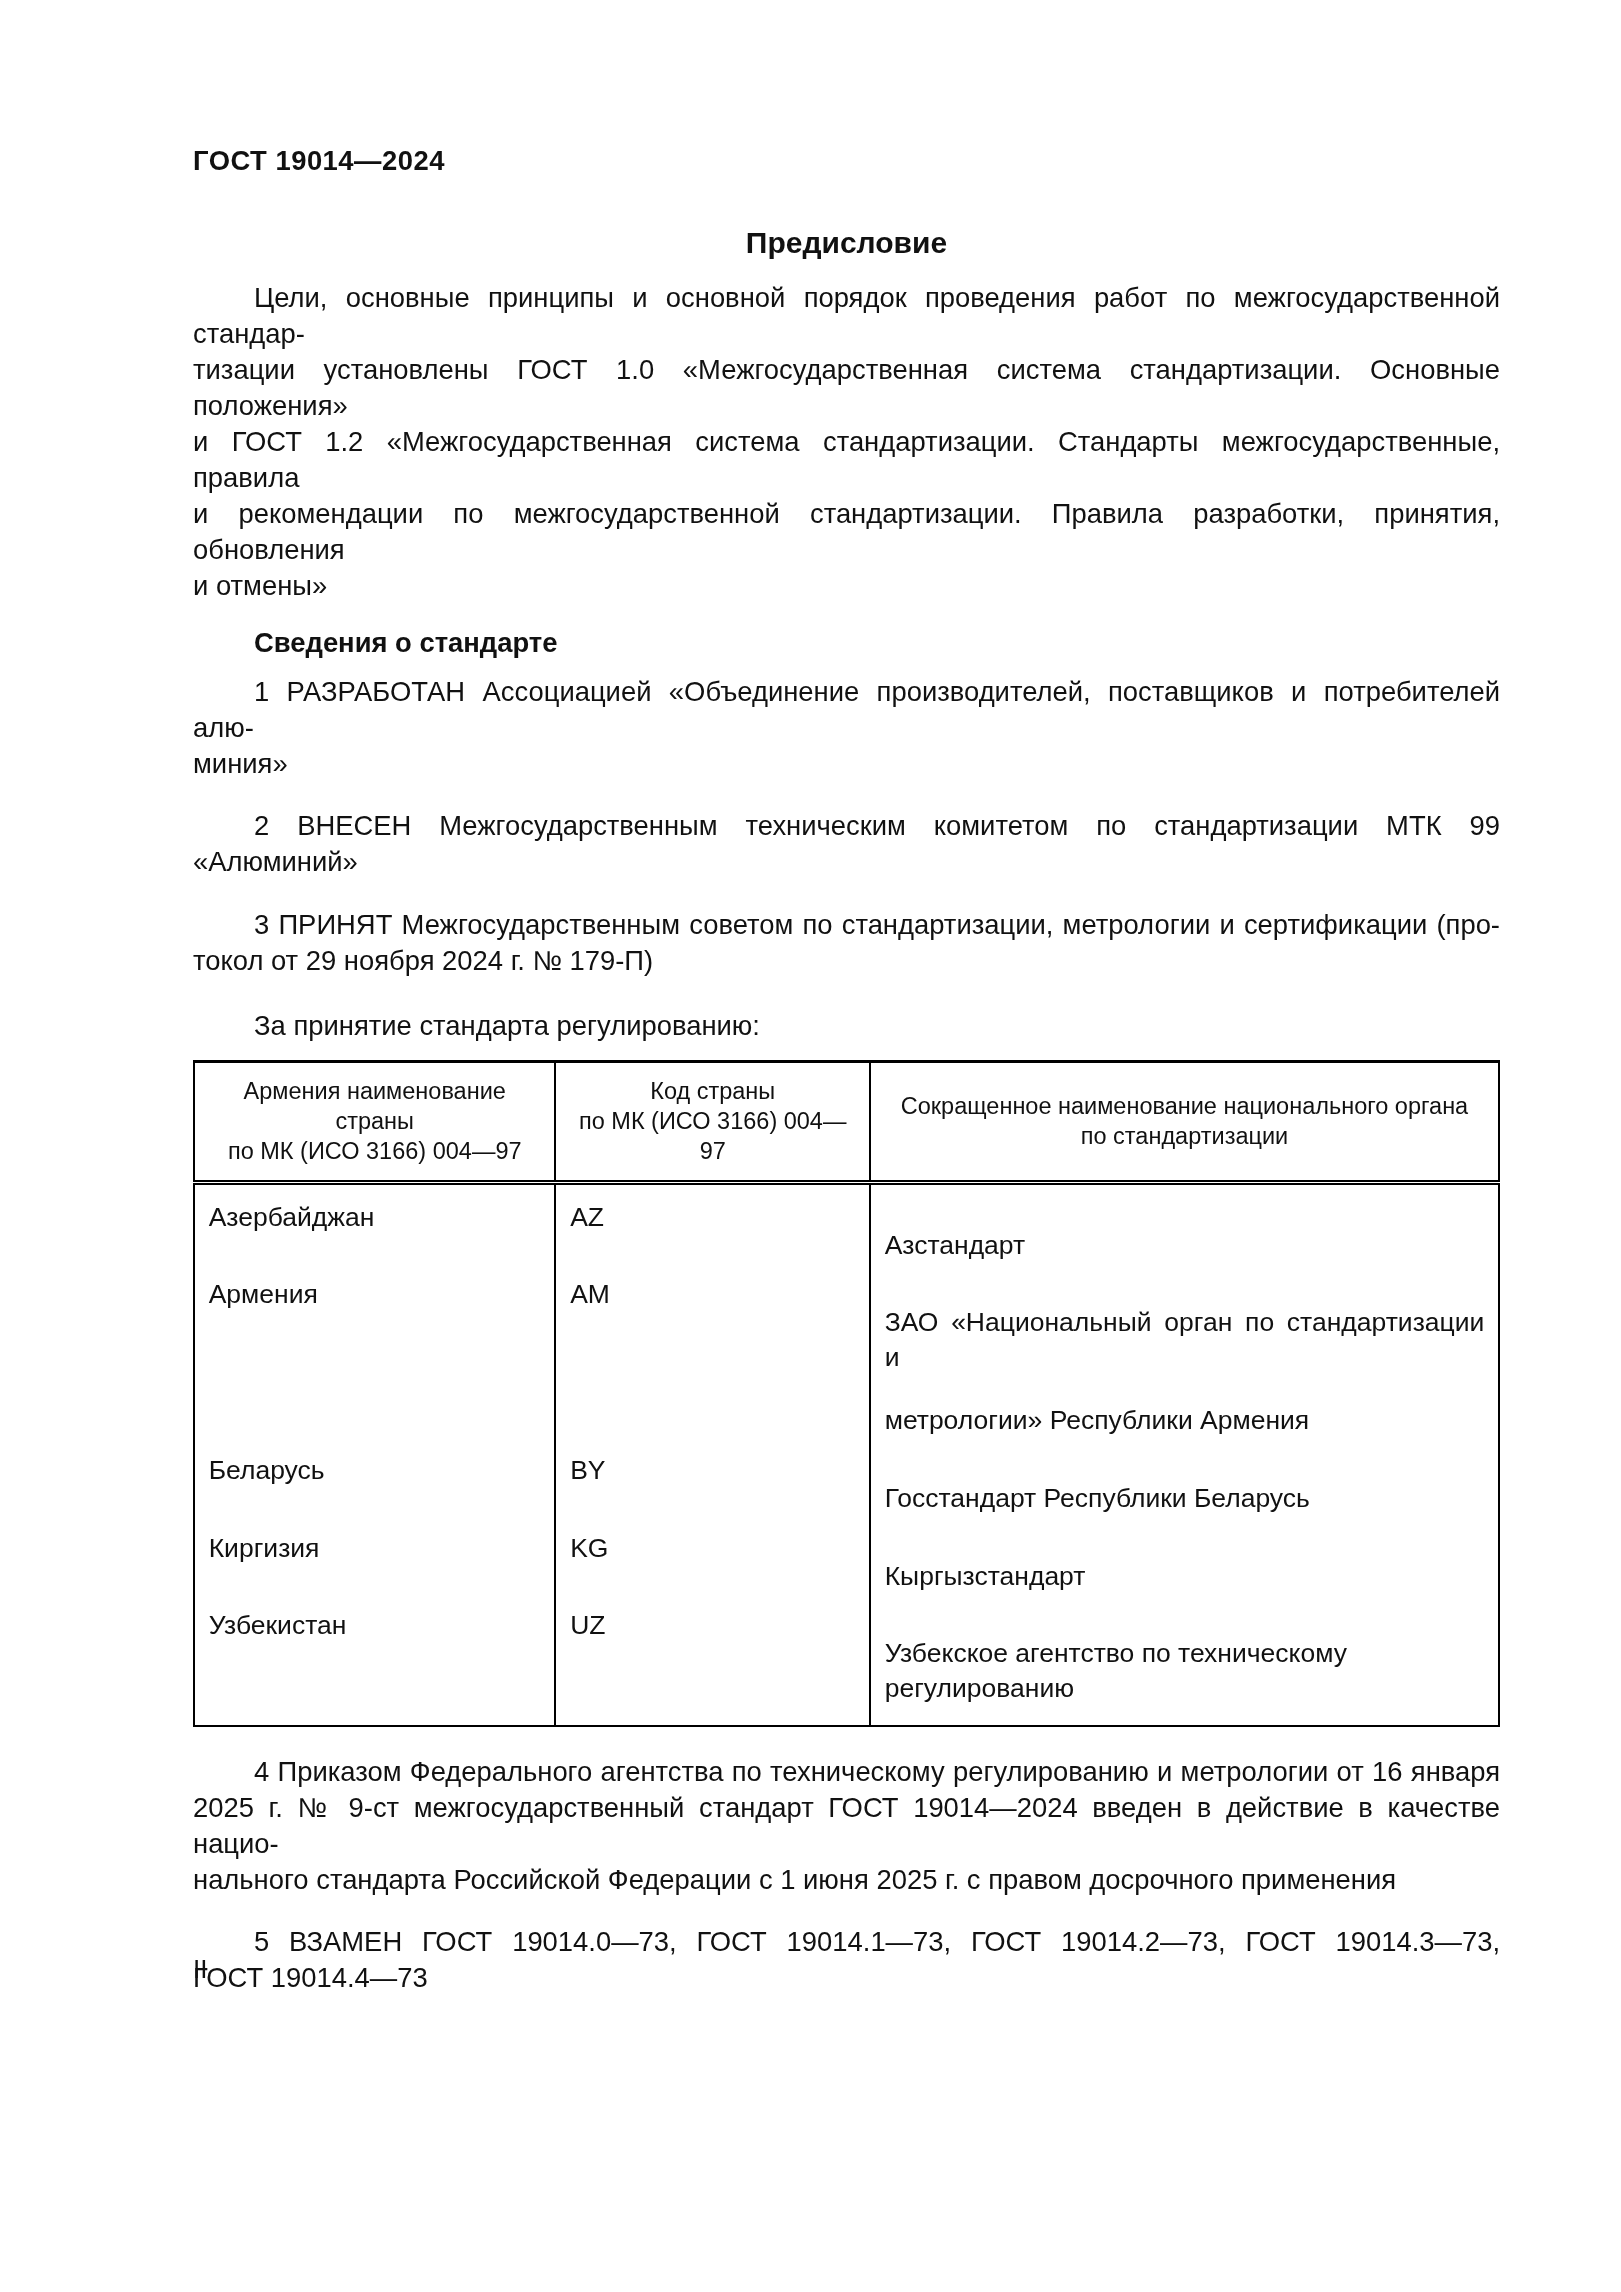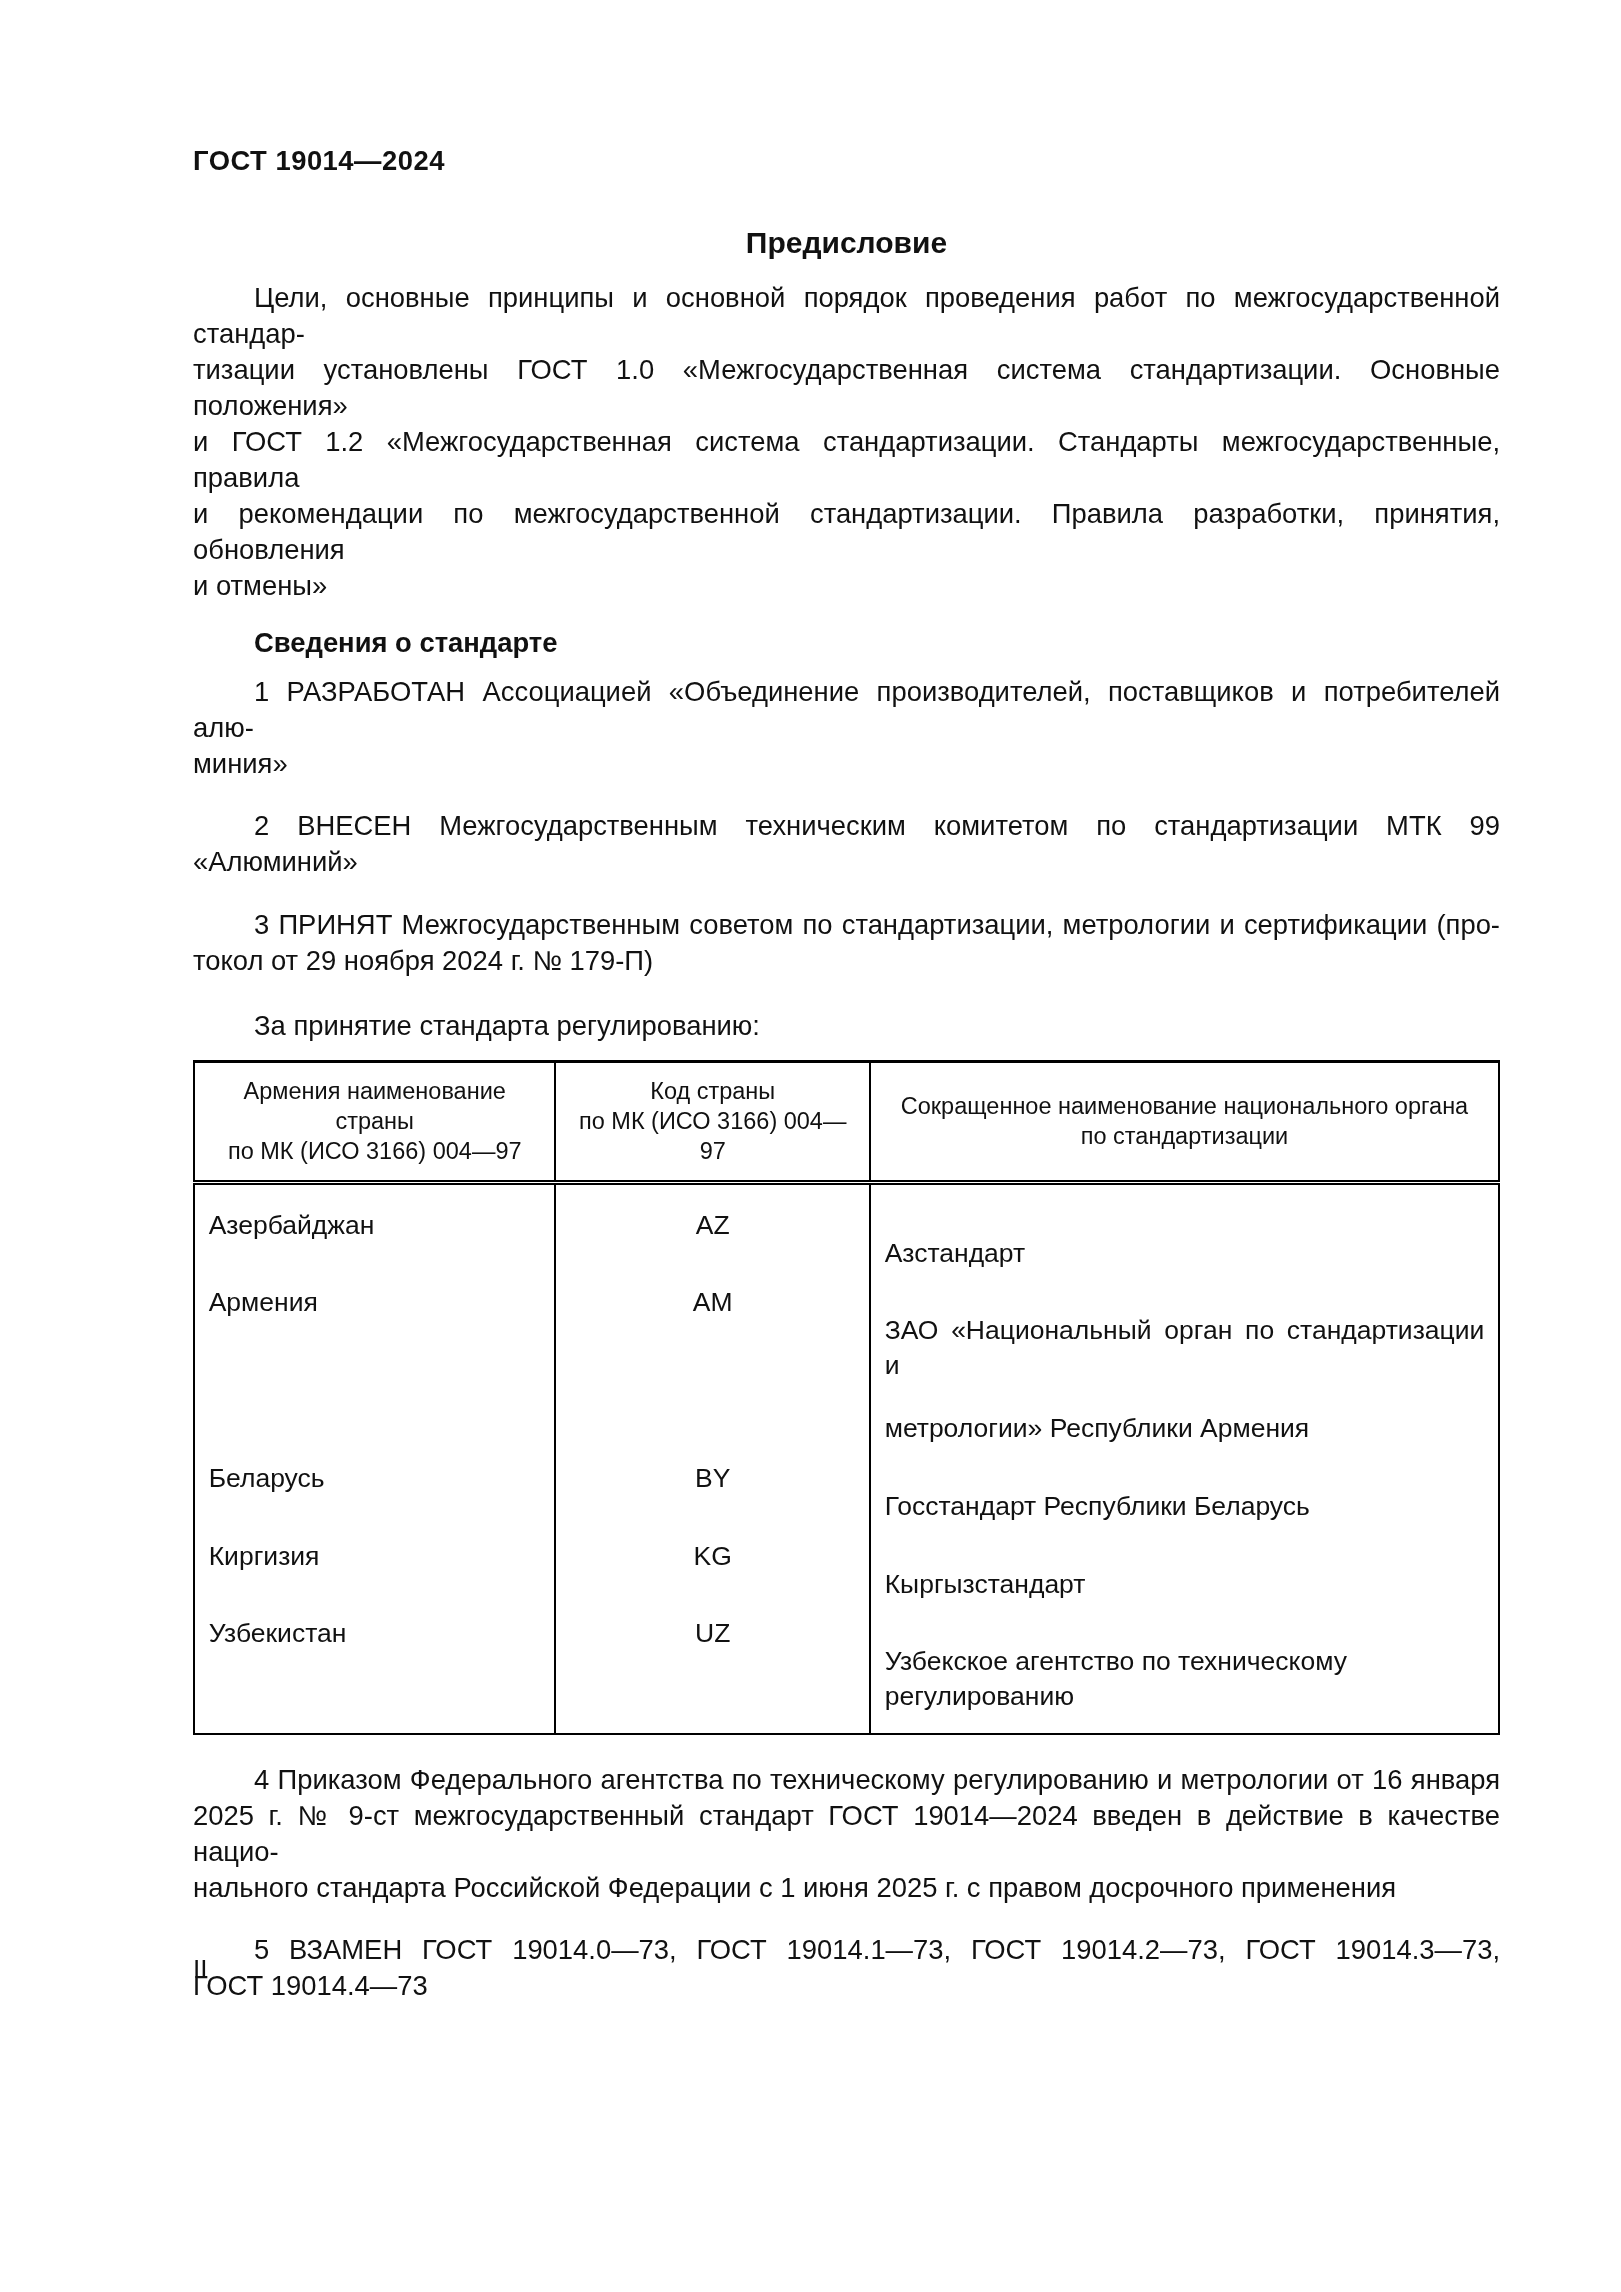--- a/index.html
+++ b/index.html
@@ -66,23 +66,23 @@
     border-bottom: 5.9px double #000;
   }
   table.vote-table td {
     font-size: 26.5px;
     line-height: 35px;
     vertical-align: top;
     padding: 7.8px 13.7px 6.9px 13.7px;
     border-left: 2px solid #000;
     border-right: 2px solid #000;
   }
-  table.vote-table tr.first td { padding-top: 23px; }
+  table.vote-table tr.first td { padding-top: 15px; }
   table.vote-table tr.last td { border-bottom: 2px solid #000; padding-bottom: 19px; }
-  table.vote-table td.code { text-align: center; }
+  table.vote-table td.code { }
   .cell-line { text-align: left; margin-top: 28px; }
   .cell-line.j { text-align: justify; text-align-last: justify; }
   .page-number {
     position: absolute;
     left: 193px;
     top: 1954px;
     font-size: 26px;
   }
 </style>
 </head>

